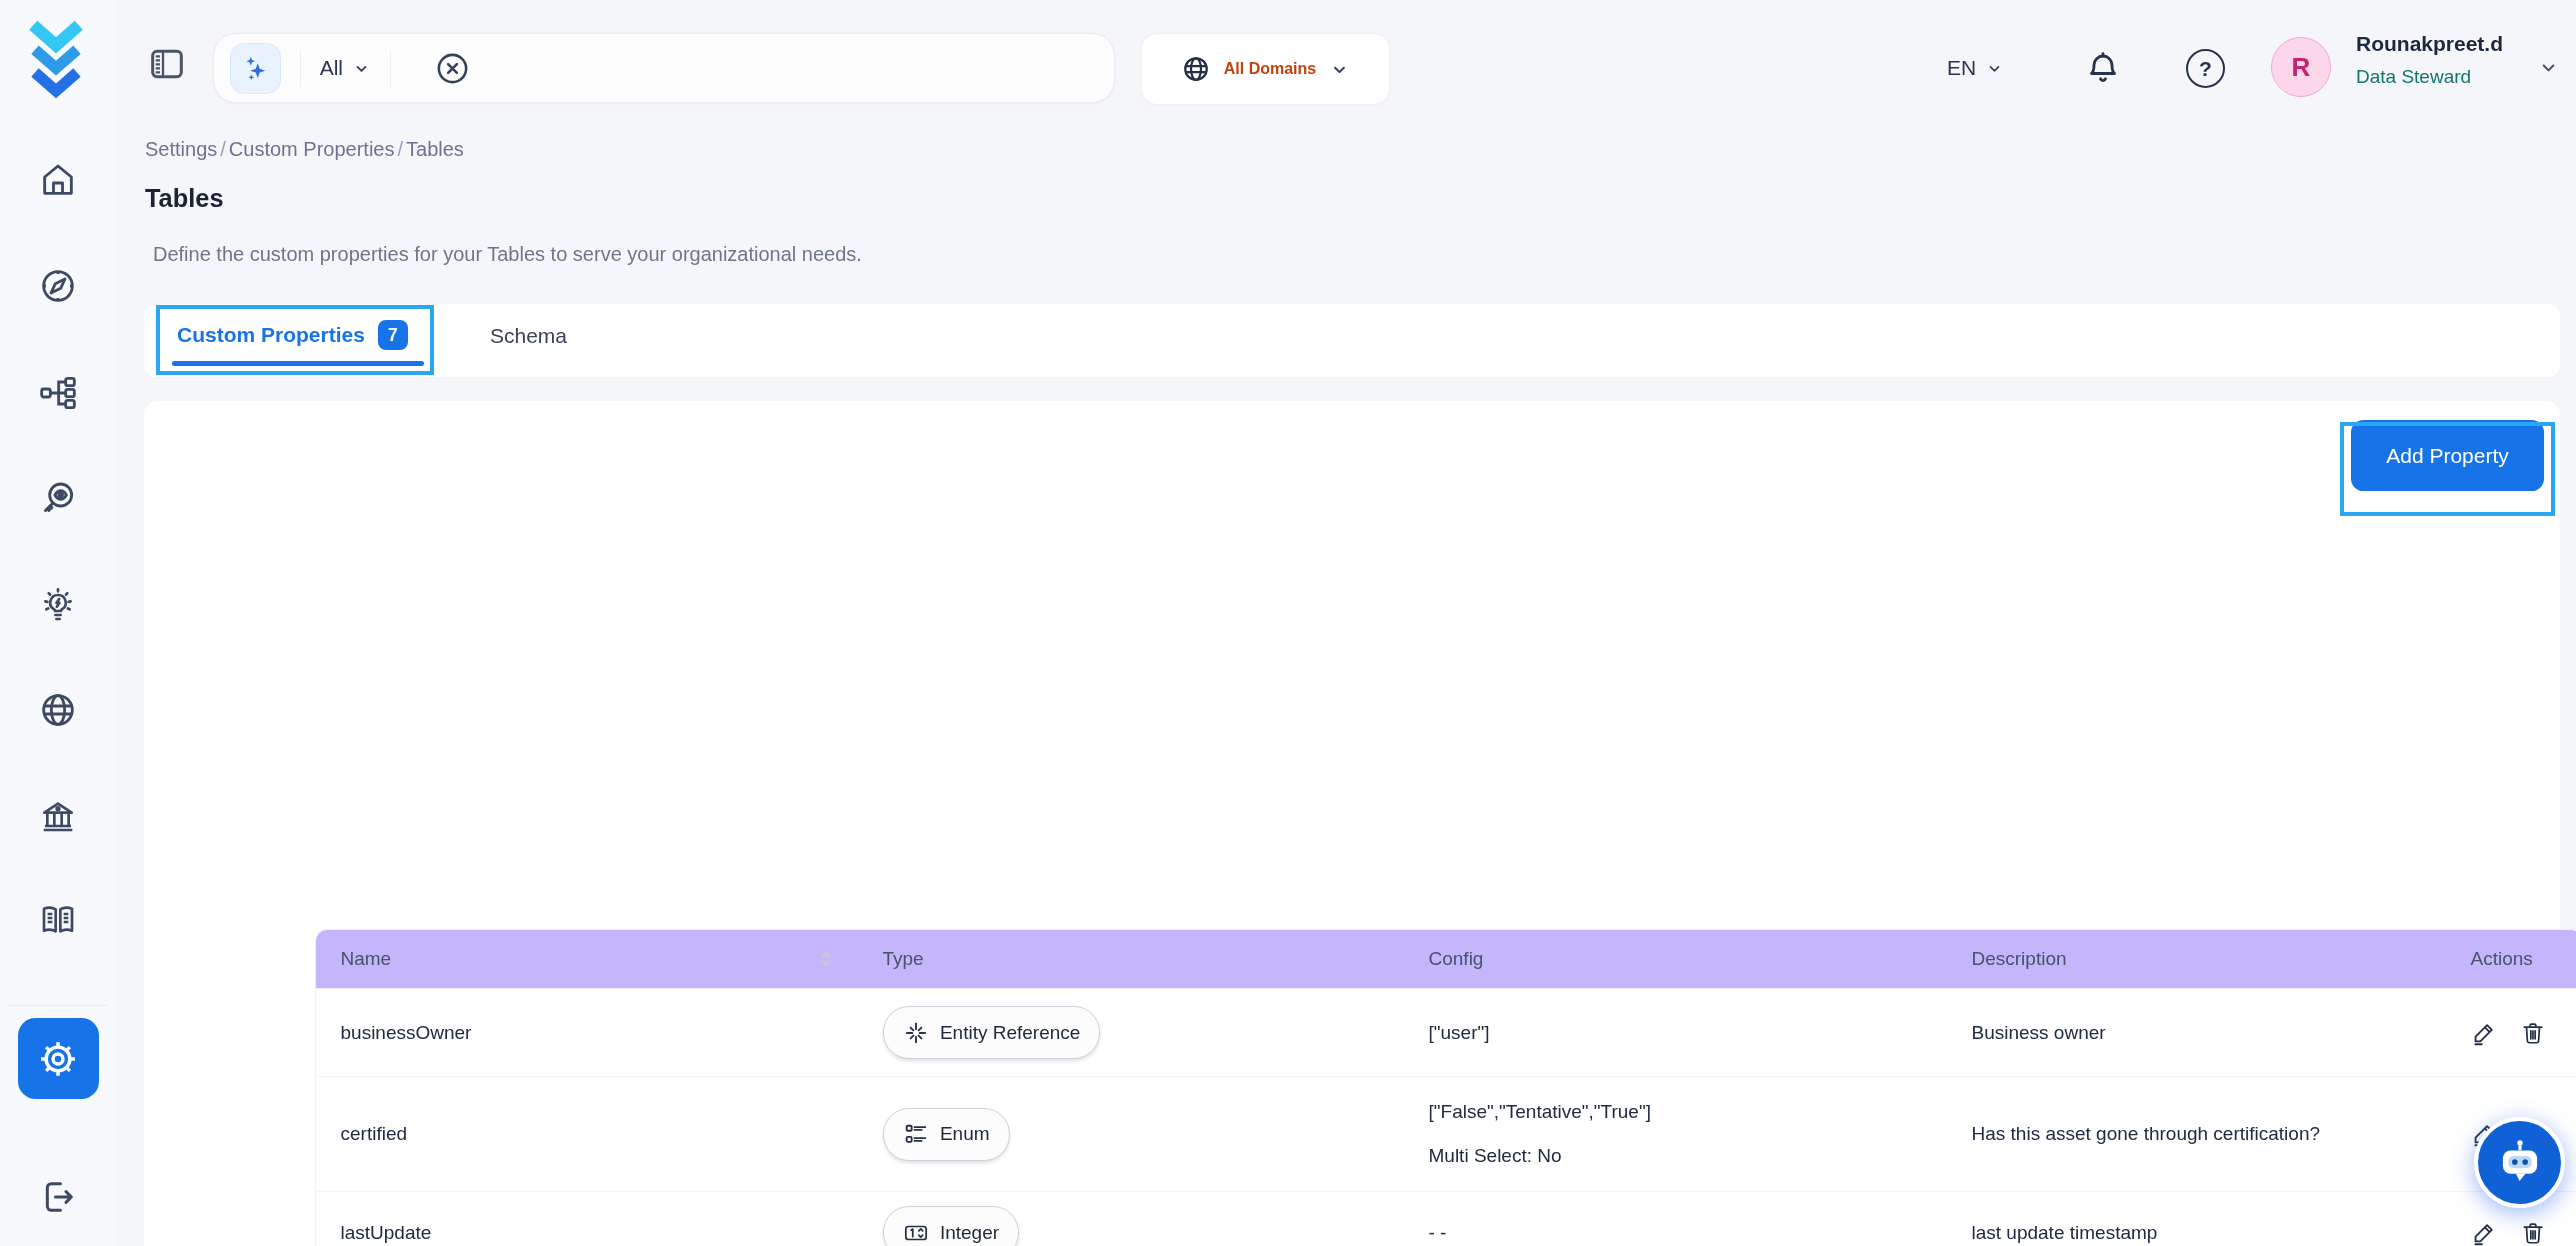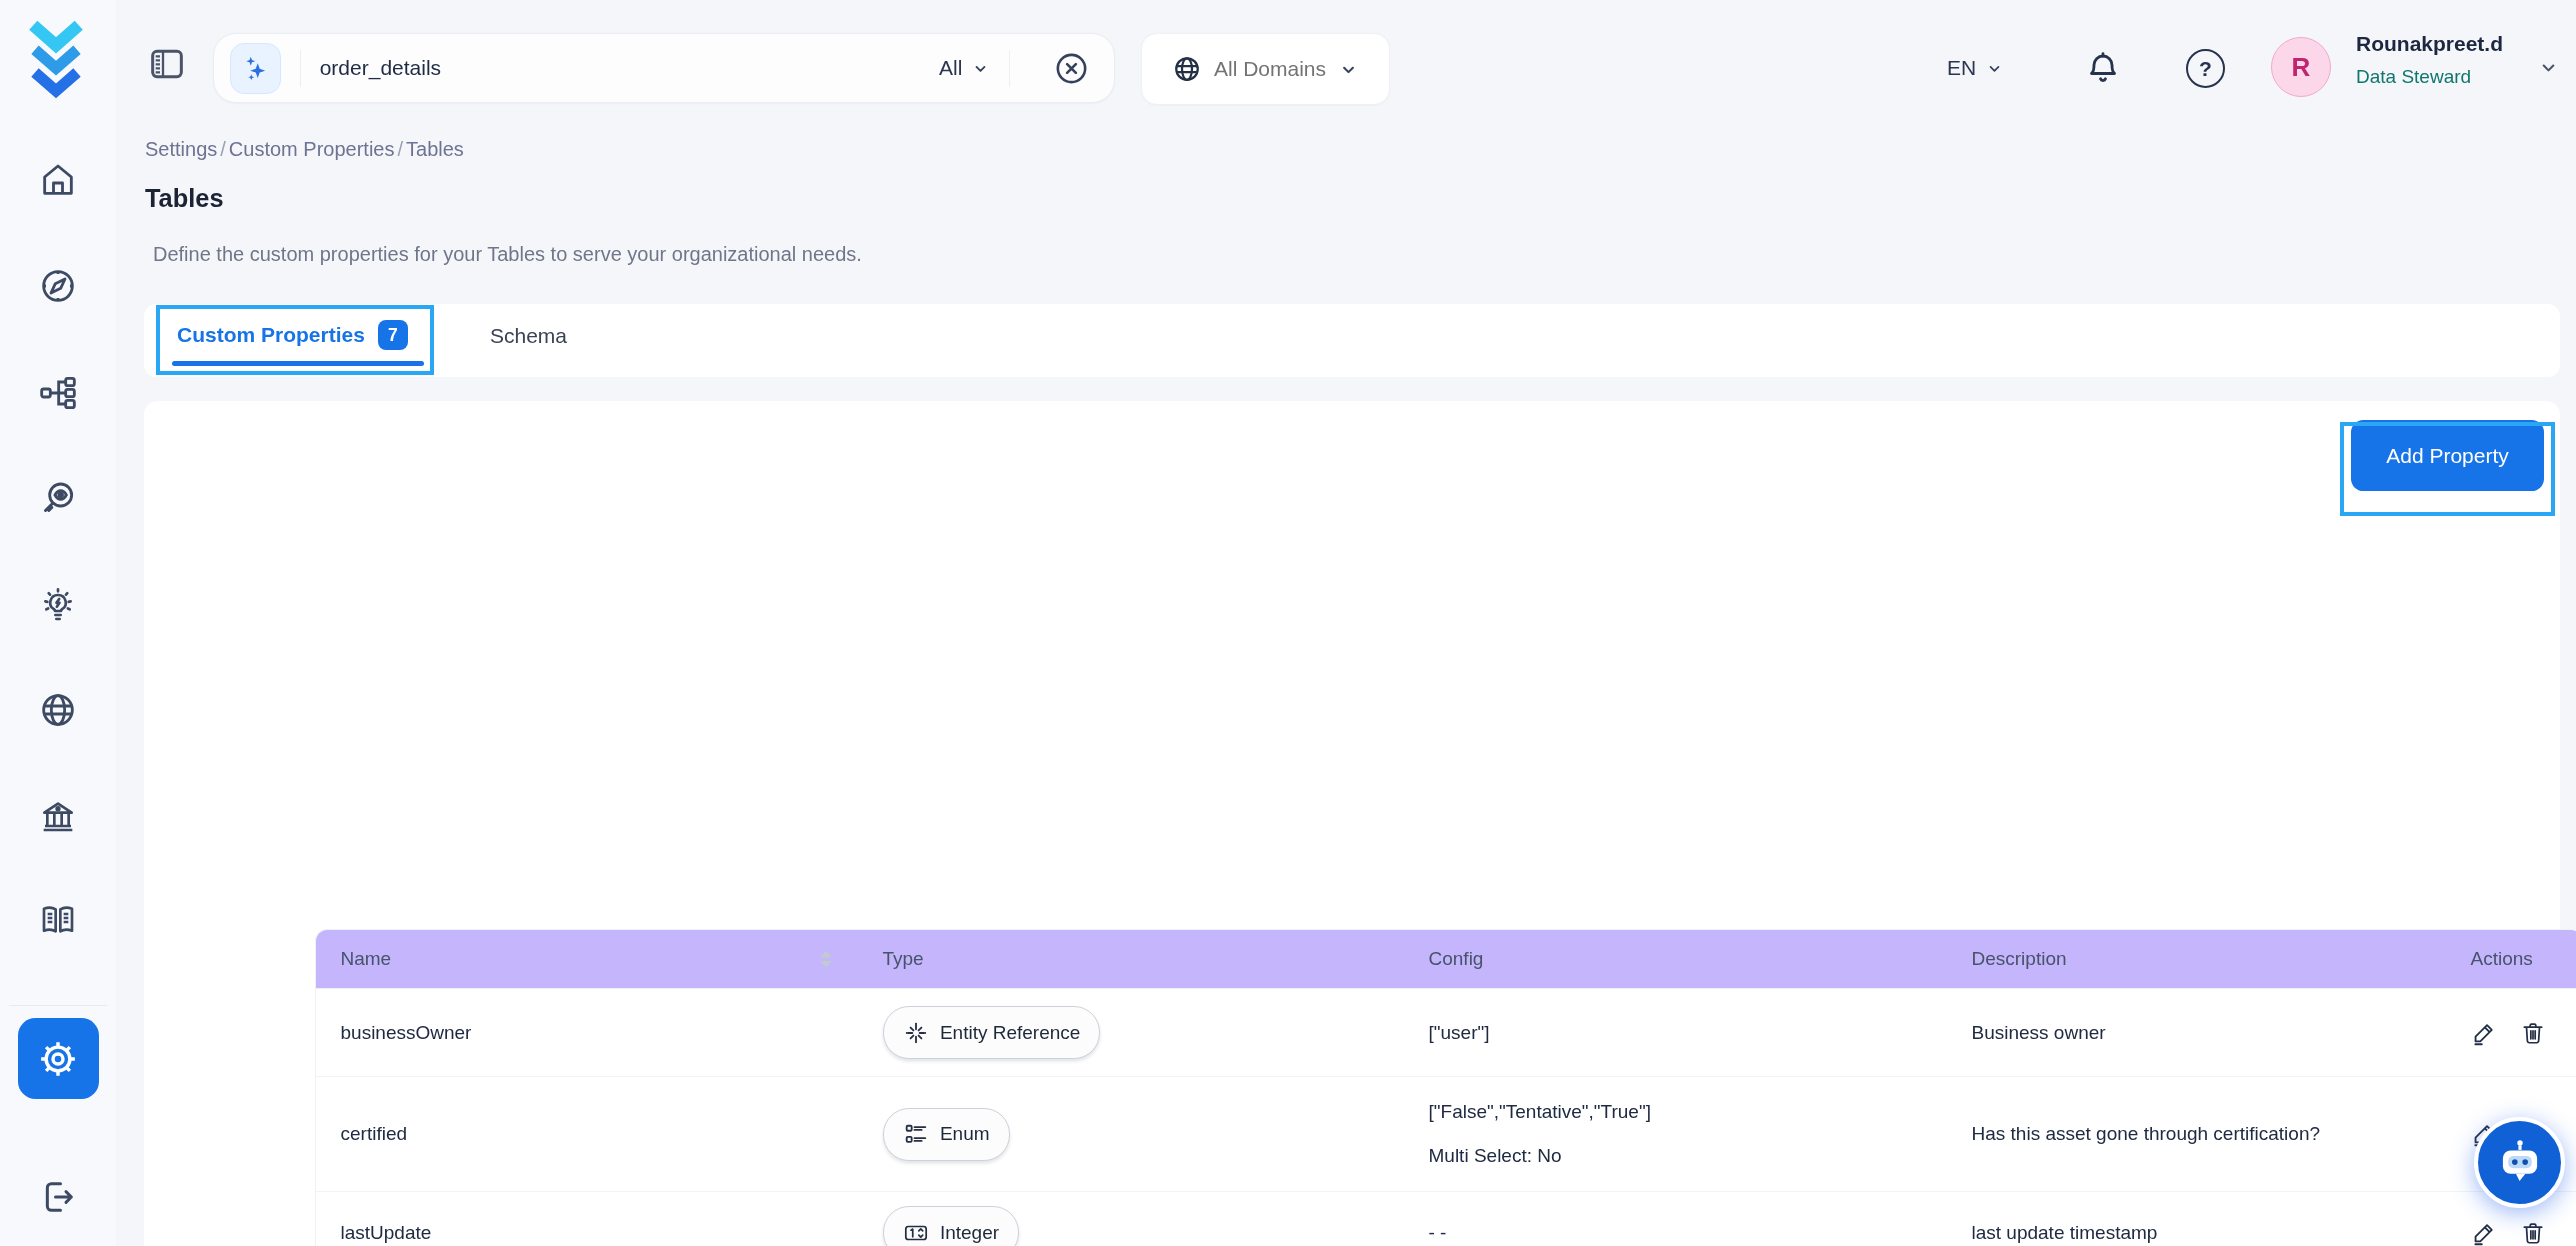--- a/index.html
+++ b/index.html
@@ -24,21 +24,21 @@
     padding:0 23px 0 15.8px;box-shadow:0 0.9px 1.8px rgba(16,24,40,.04);box-sizing:border-box}
   .spark-chip{width:49px;height:49px;border-radius:14px;background:#e9f3ff;border:0.9px solid #d6e8ff;
     display:flex;align-items:center;justify-content:center;flex:none}
   .search-div{width:0.9px;height:37px;background:#eceef4;margin:0 19px;flex:none}
   .search-value{font-size:21px;color:#1f2a44;flex:1;white-space:nowrap;overflow:hidden}
   .search-scope{display:flex;align-items:center;gap:8.8px;font-size:21px;color:#2a3550;cursor:pointer}
   .search-clear{margin-left:23px;color:#36425c;cursor:pointer}
   .domains-pill{position:absolute;left:1141px;top:33px;width:247px;height:70px;background:#ffffff;
     border:0.9px solid #f0f1f6;border-radius:15.8px;display:flex;align-items:center;justify-content:center;
     gap:12.3px;cursor:pointer;box-shadow:0 0.9px 1.8px rgba(16,24,40,.03)}
-  .domains-pill .lbl{font-size:21px;font-weight:400;color:#737373}
+  .domains-pill .lbl{font-size:16px;font-weight:700;color:#c2410c}
   .lang{position:absolute;left:1947px;top:33px;height:70px;display:flex;align-items:center;gap:8.8px;
     font-size:21px;color:#2a3550;cursor:pointer}
   .bell{position:absolute;left:2083px;top:49px;color:#26334d;cursor:pointer}
   .help{position:absolute;left:2186px;top:49px;width:39px;height:39px;border:2.2px solid #26334d;
     border-radius:50%;display:flex;align-items:center;justify-content:center;font-size:21px;
     font-weight:700;color:#26334d;cursor:pointer;box-sizing:border-box}
   .avatar{position:absolute;left:2271px;top:37px;width:60px;height:60px;border-radius:50%;
     background:#fbd7e9;border:1.8px solid #f2a9cd;display:flex;align-items:center;justify-content:center;
     font-size:26px;font-weight:700;color:#c02670;box-sizing:border-box;cursor:pointer}
   .userbox{position:absolute;left:2356px;top:32px;cursor:pointer}
@@ -193,21 +193,20 @@
 
 <div class="search-pill">
   <span class="spark-chip">
     <svg width="31.5" height="31.5" viewBox="0 0 24 24" fill="#2b6fe3">
       <path d="M13.5 8.5l1.5 4.2 4.2 1.5-4.2 1.5-1.5 4.2-1.5-4.2-4.2-1.5 4.2-1.5z"></path>
       <path d="M8.2 3.6l.9 2.5 2.5.9-2.5.9-.9 2.5-.9-2.5-2.5-.9 2.5-.9z"></path>
       <path d="M8.6 16.9l.6 1.7 1.7.6-1.7.6-.6 1.7-.6-1.7-1.7-.6 1.7-.6z"></path>
     </svg>
   </span>
   <span class="search-div"></span>
-  <span class="search-value">order_details</span>
   <span class="search-scope">
     <span>All</span>
     <svg width="19" height="19" viewBox="0 0 24 24" fill="none" stroke="#36425c" stroke-width="2.4" stroke-linecap="round" stroke-linejoin="round">
         <path d="M7 10l5 5 5-5"></path>
       </svg>
   </span>
   <span class="search-div"></span>
   <span class="search-clear">
     <svg width="39" height="39" viewBox="0 0 24 24" fill="none" stroke="currentColor" stroke-width="1.6" stroke-linecap="round">
       <circle cx="12" cy="12" r="8.4"></circle>

